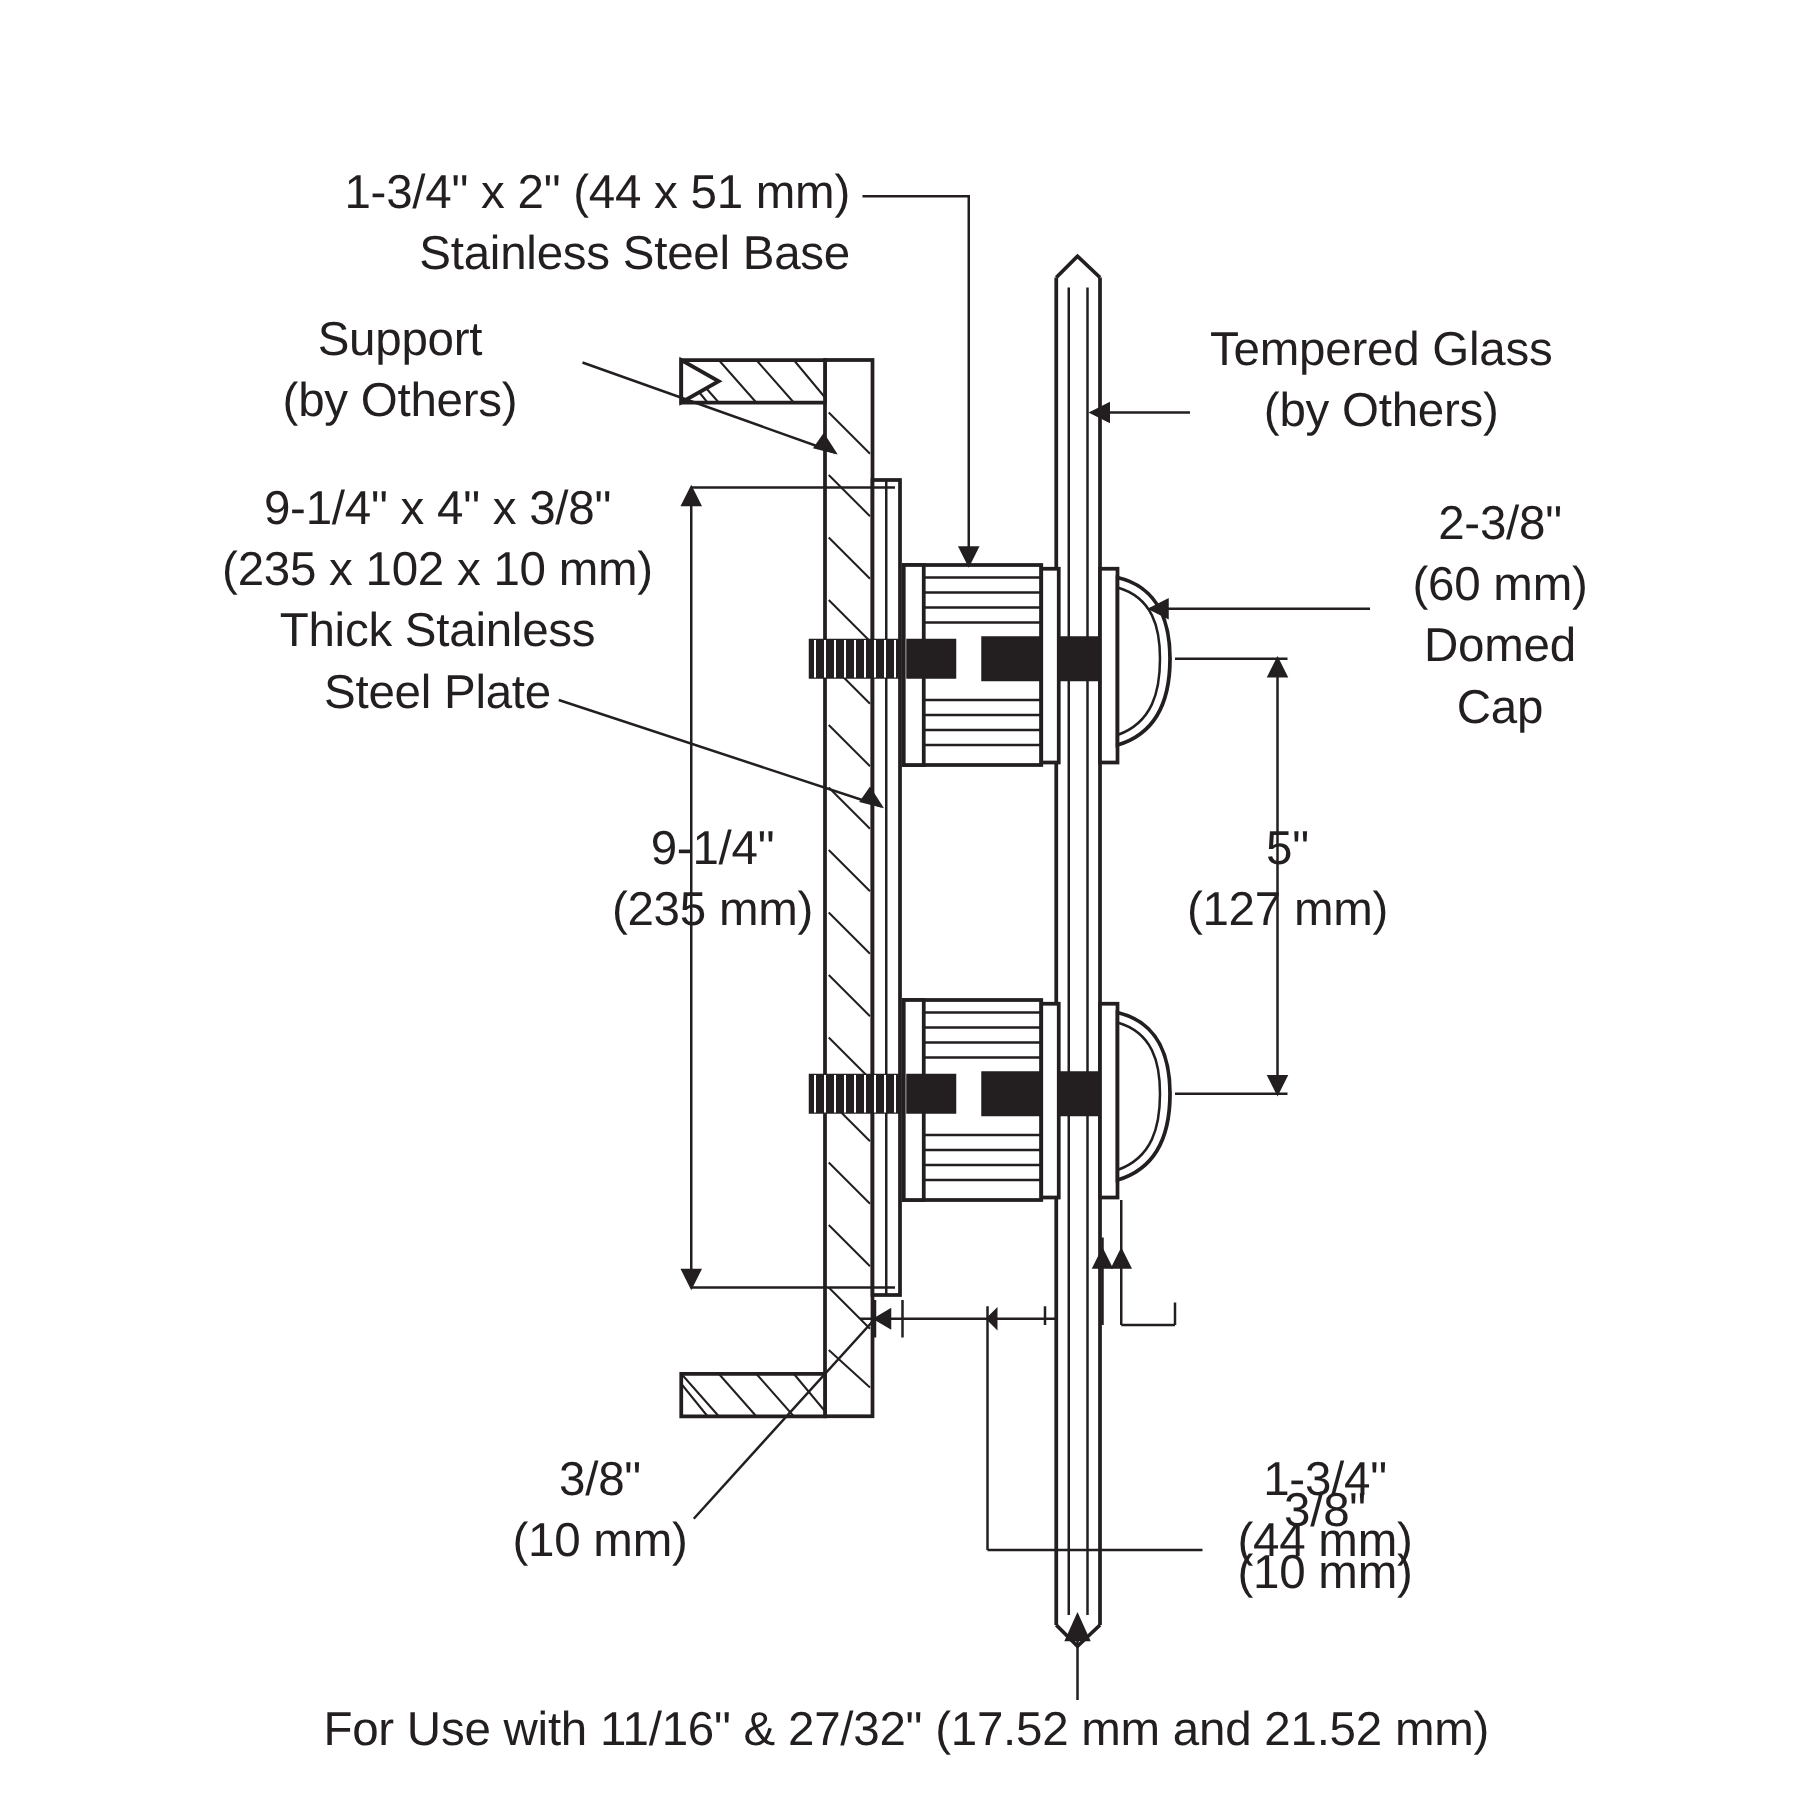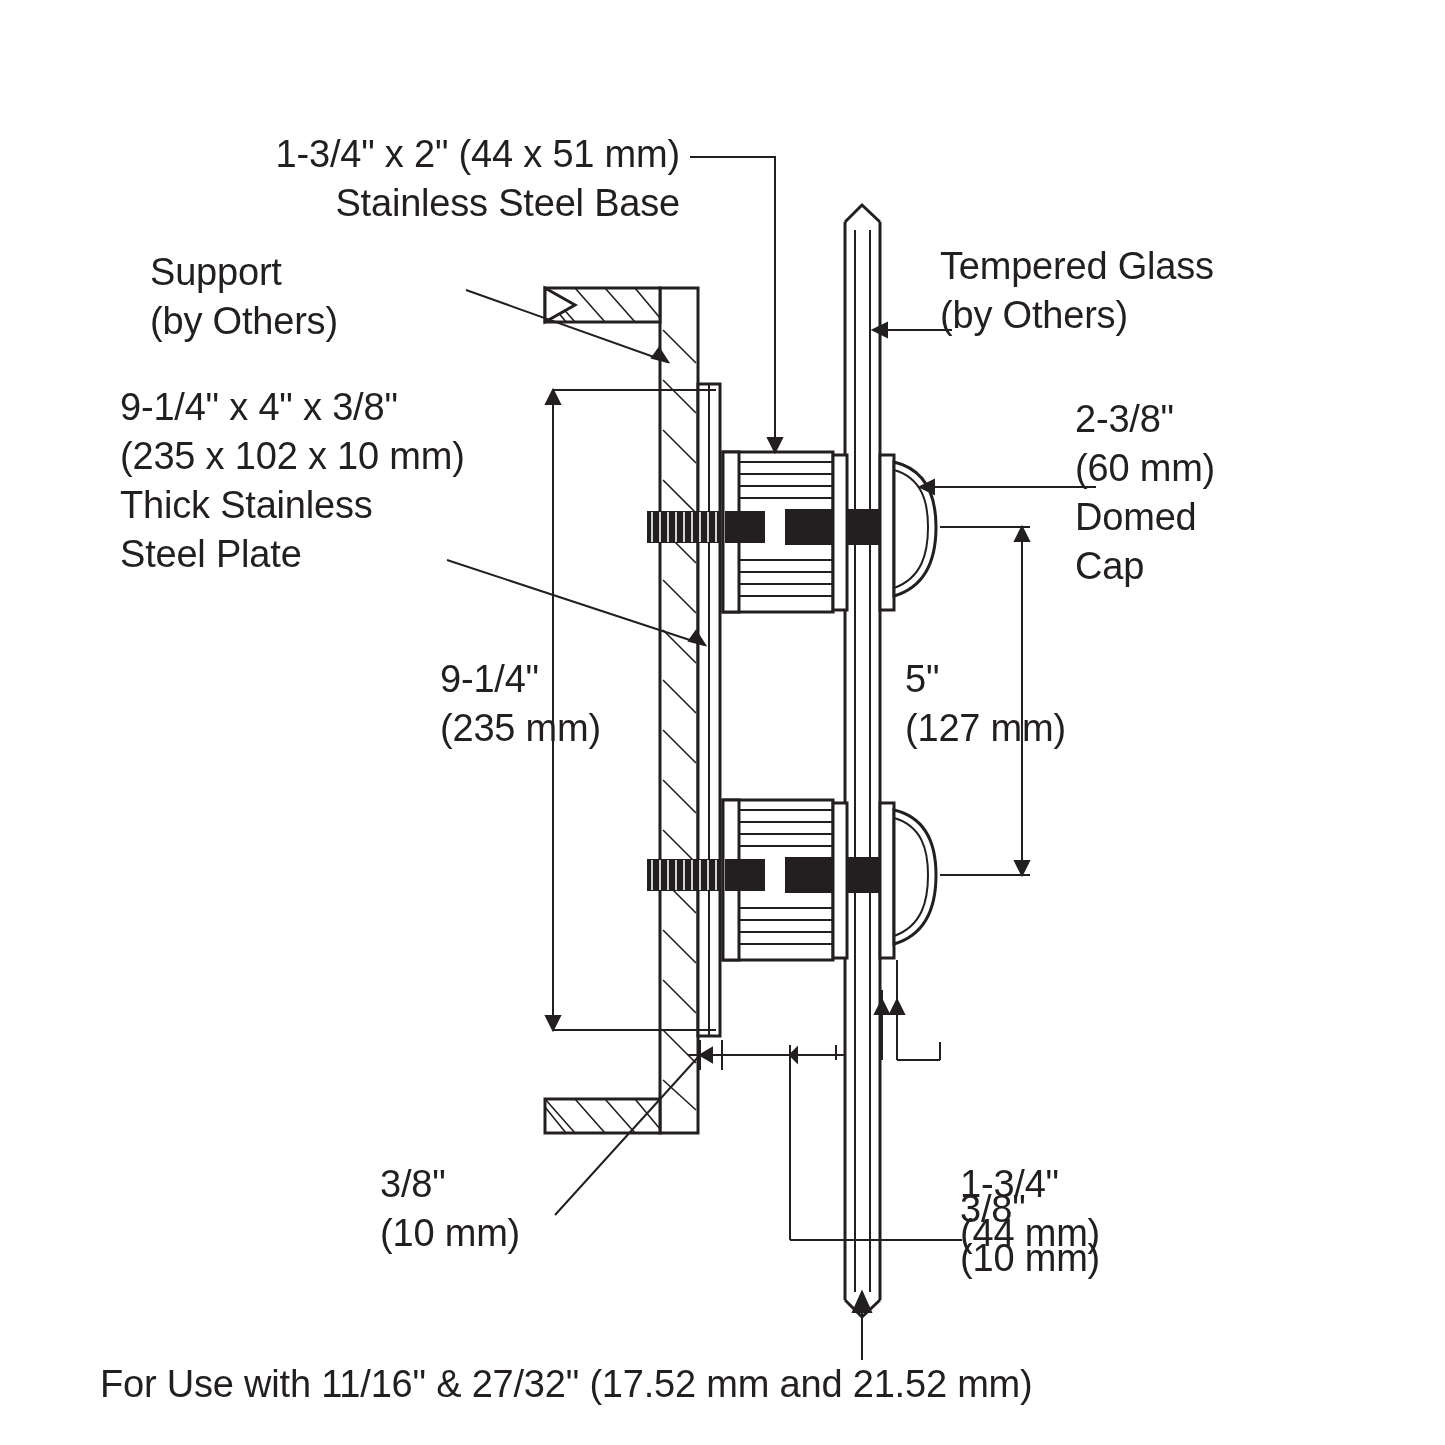--- a/index.html
+++ b/index.html
@@ -19,21 +19,21 @@
     overflow: hidden;
   }
   .lbl {
     position: absolute;
     font-size: 38px;
     line-height: 49px;
     color: #231f20;
     white-space: pre;
     letter-spacing: -0.2px;
   }
-  .lbl.center { }
+  .lbl.center { text-align: center; }
   .lbl.right  { text-align: right; }
   svg.draw {
     position: absolute;
     left: 0;
     top: 0;
     width: 1445px;
     height: 1445px;
   }
   .ln    { stroke: #231f20; stroke-width: 3; fill: none; }
   .ln-t  { stroke: #231f20; stroke-width: 2; fill: none; }
@@ -191,21 +191,21 @@
 (by Others)</div>
 
   <div class="lbl center" style="left:120px; top:383px; width:460px;">9-1/4" x 4" x 3/8"
 (235 x 102 x 10 mm)
 Thick Stainless
 Steel Plate</div>
 
   <div class="lbl center" style="left:440px; top:655px; width:260px;">9-1/4"
 (235 mm)</div>
 
-  <div class="lbl center" style="left:940px; top:242px; width:330px;">Tempered Glass
+  <div class="lbl center" style="left:940px; top:256px; width:330px;">Tempered Glass
 (by Others)</div>
 
   <div class="lbl center" style="left:1075px; top:395px; width:250px;">2-3/8"
 (60 mm)
 Domed
 Cap</div>
 
   <div class="lbl center" style="left:905px; top:655px; width:250px;">5"
 (127 mm)</div>
 

